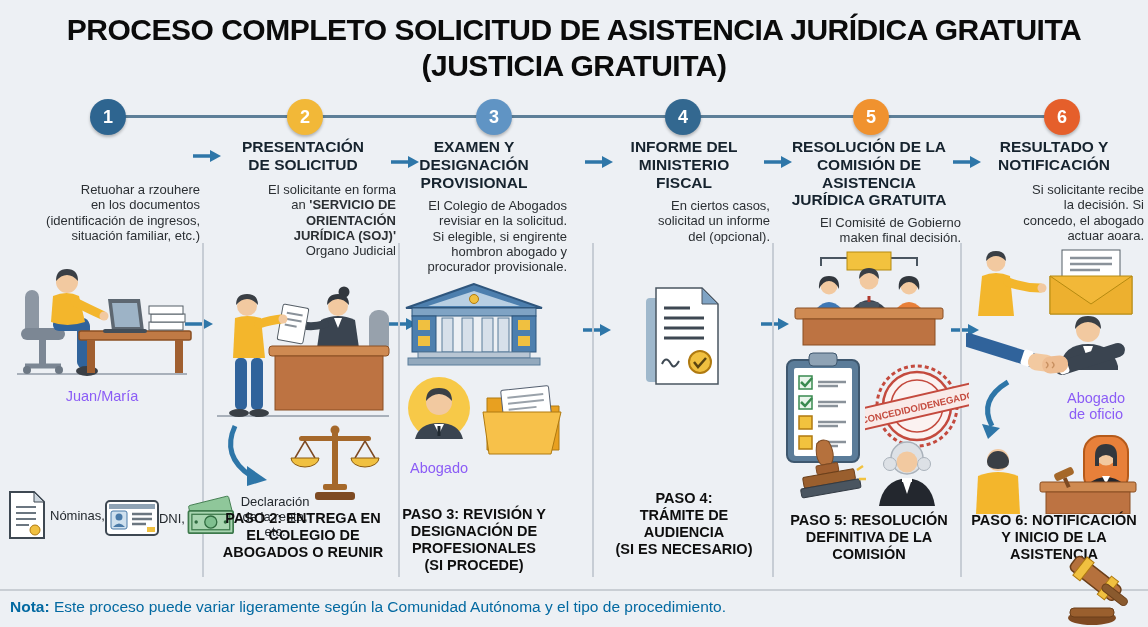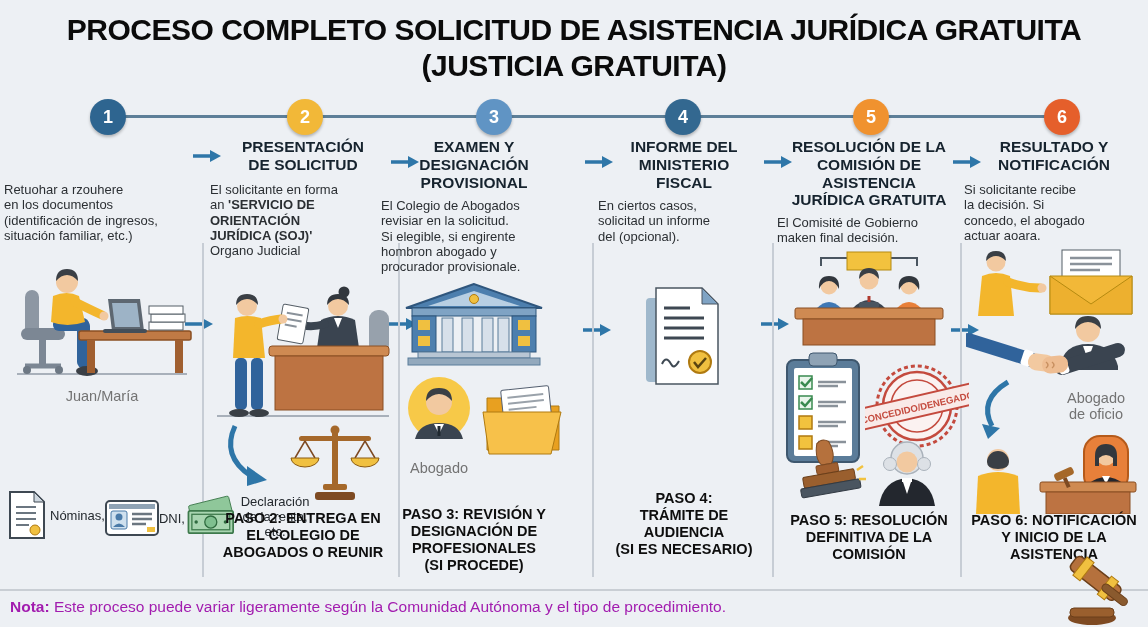--- a/index.html
+++ b/index.html
@@ -7,29 +7,29 @@
          font-family:"Liberation Sans",sans-serif;color:#16232e;}
   .title{position:absolute;top:12px;left:0;width:100%;text-align:center;
          font-weight:bold;font-size:30px;line-height:1.2;letter-spacing:-0.5px;color:#0b0b0b;white-space:pre-line;}
   .tl-line{position:absolute;top:115px;left:108px;width:954px;height:3px;background:#5d7f98;}
   .dot{position:absolute;top:99px;width:36px;height:36px;border-radius:50%;color:#fff;
        font-weight:bold;font-size:18px;display:flex;align-items:center;justify-content:center;
        box-shadow:0 2px 3px rgba(0,0,0,.25);}
   .col{position:absolute;top:138px;height:465px;}
   .hdr{position:absolute;left:0;width:100%;text-align:center;font-weight:bold;font-size:15.5px;
        line-height:1.15;color:#16232e;white-space:pre-line;}
-  .desc{position:absolute;left:0;width:100%;text-align:left;font-size:13px;line-height:1.18;
+  .desc{position:absolute;left:0;width:100%;text-align:right;font-size:13px;line-height:1.18;
         color:#2b2f33;white-space:pre-line;}
   .paso{position:absolute;left:0;width:100%;text-align:center;font-weight:bold;font-size:14.5px;
         line-height:1.18;color:#0e0e0e;white-space:pre-line;}
-  .caption{position:absolute;text-align:center;font-size:14.5px;color:#737373;white-space:pre-line;}
+  .caption{position:absolute;text-align:center;font-size:14.5px;color:#8b5cf6;white-space:pre-line;}
   .abs{position:absolute;}
   .divider{position:absolute;top:243px;width:2px;height:334px;background:#c7cdd5;}
   .bottom-line{position:absolute;top:589px;left:0;width:1148px;height:2px;background:#c9ced4;}
-  .note{position:absolute;top:598px;left:10px;font-size:15.5px;color:#a21caf;}
+  .note{position:absolute;top:598px;left:10px;font-size:15.5px;color:#0369a1;}
   .note b{font-weight:bold;}
   .icons-row{position:absolute;left:0;width:100%;display:flex;justify-content:space-between;align-items:flex-end;}
   .doc-icon{display:flex;flex-direction:row;align-items:center;}
   .icon-label{font-size:13px;color:#24292e;text-align:center;white-space:pre-line;line-height:1.15;margin-top:3px;}
 </style>
 </head>
 <body>
 
 <div class="stage">
 

